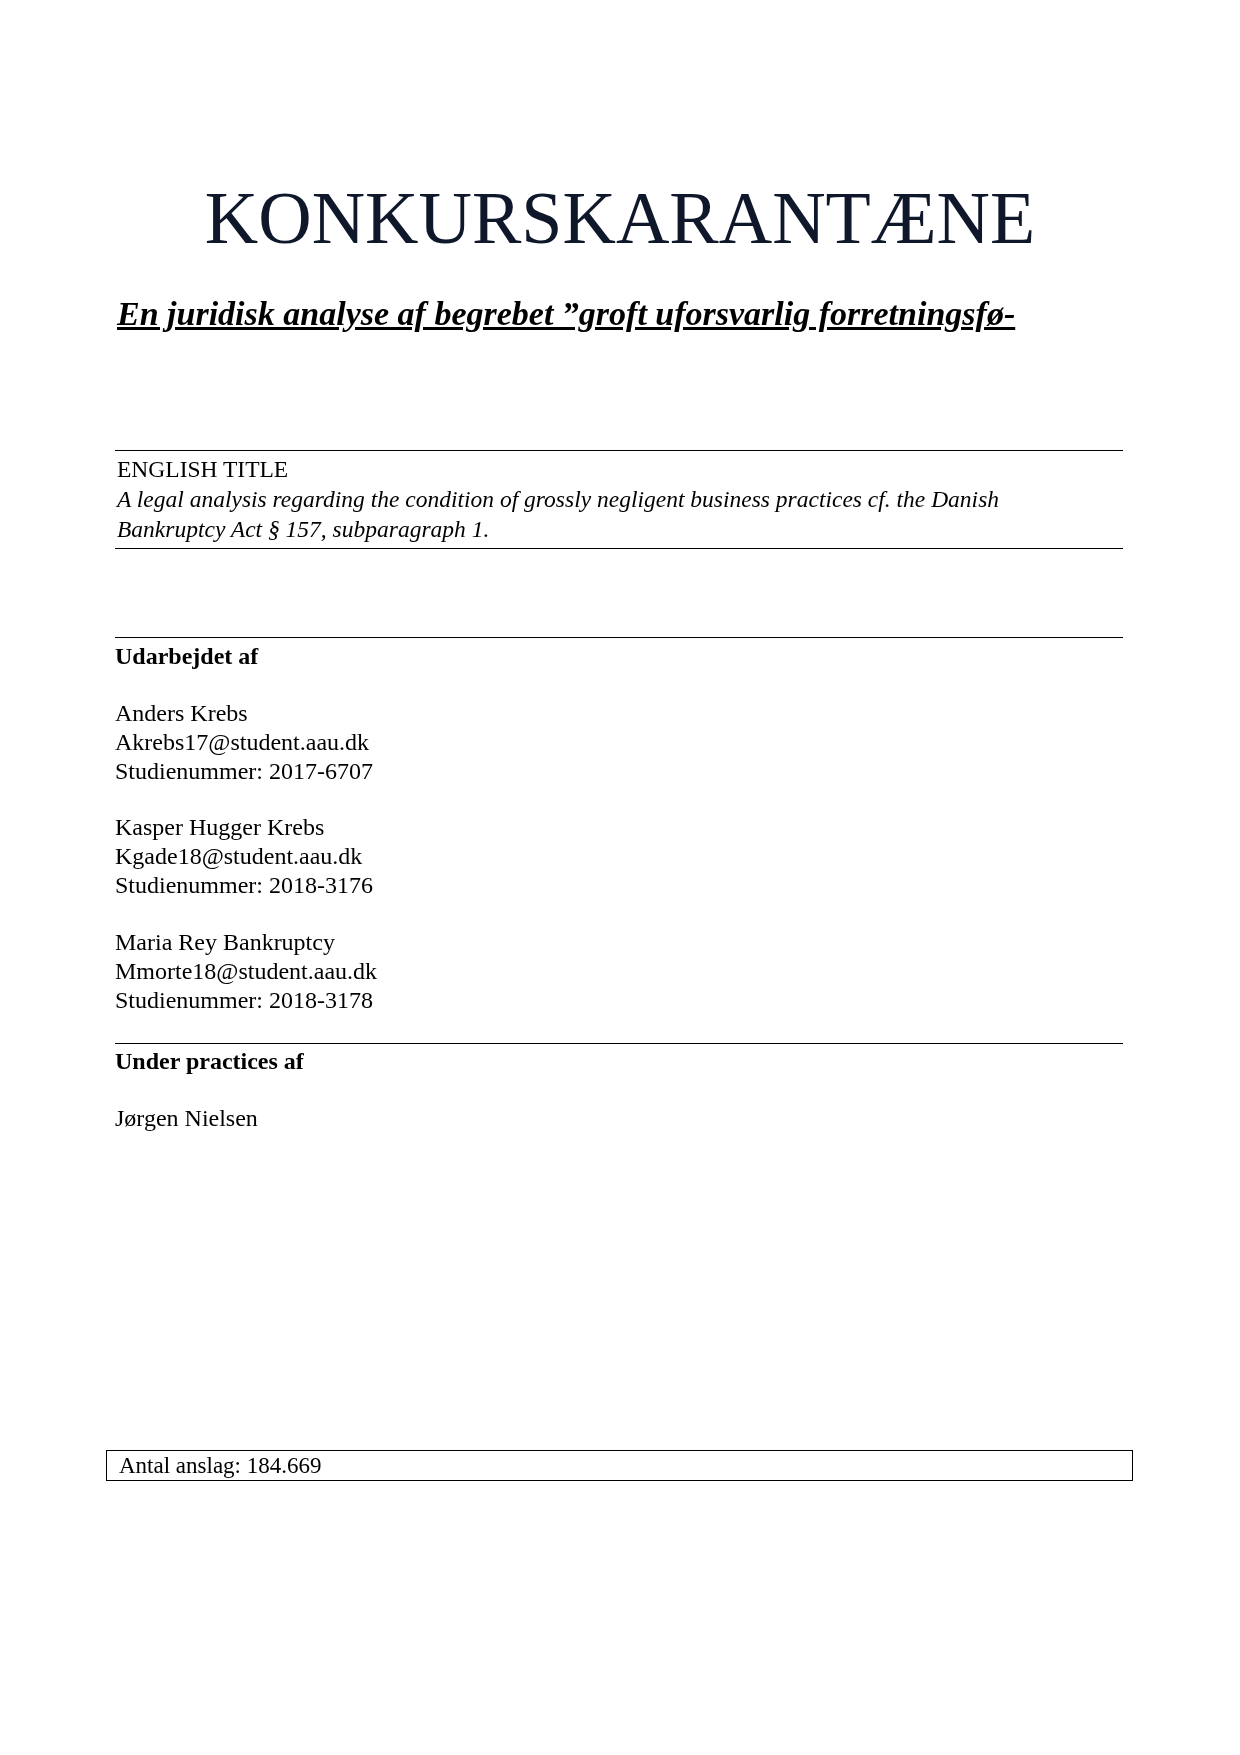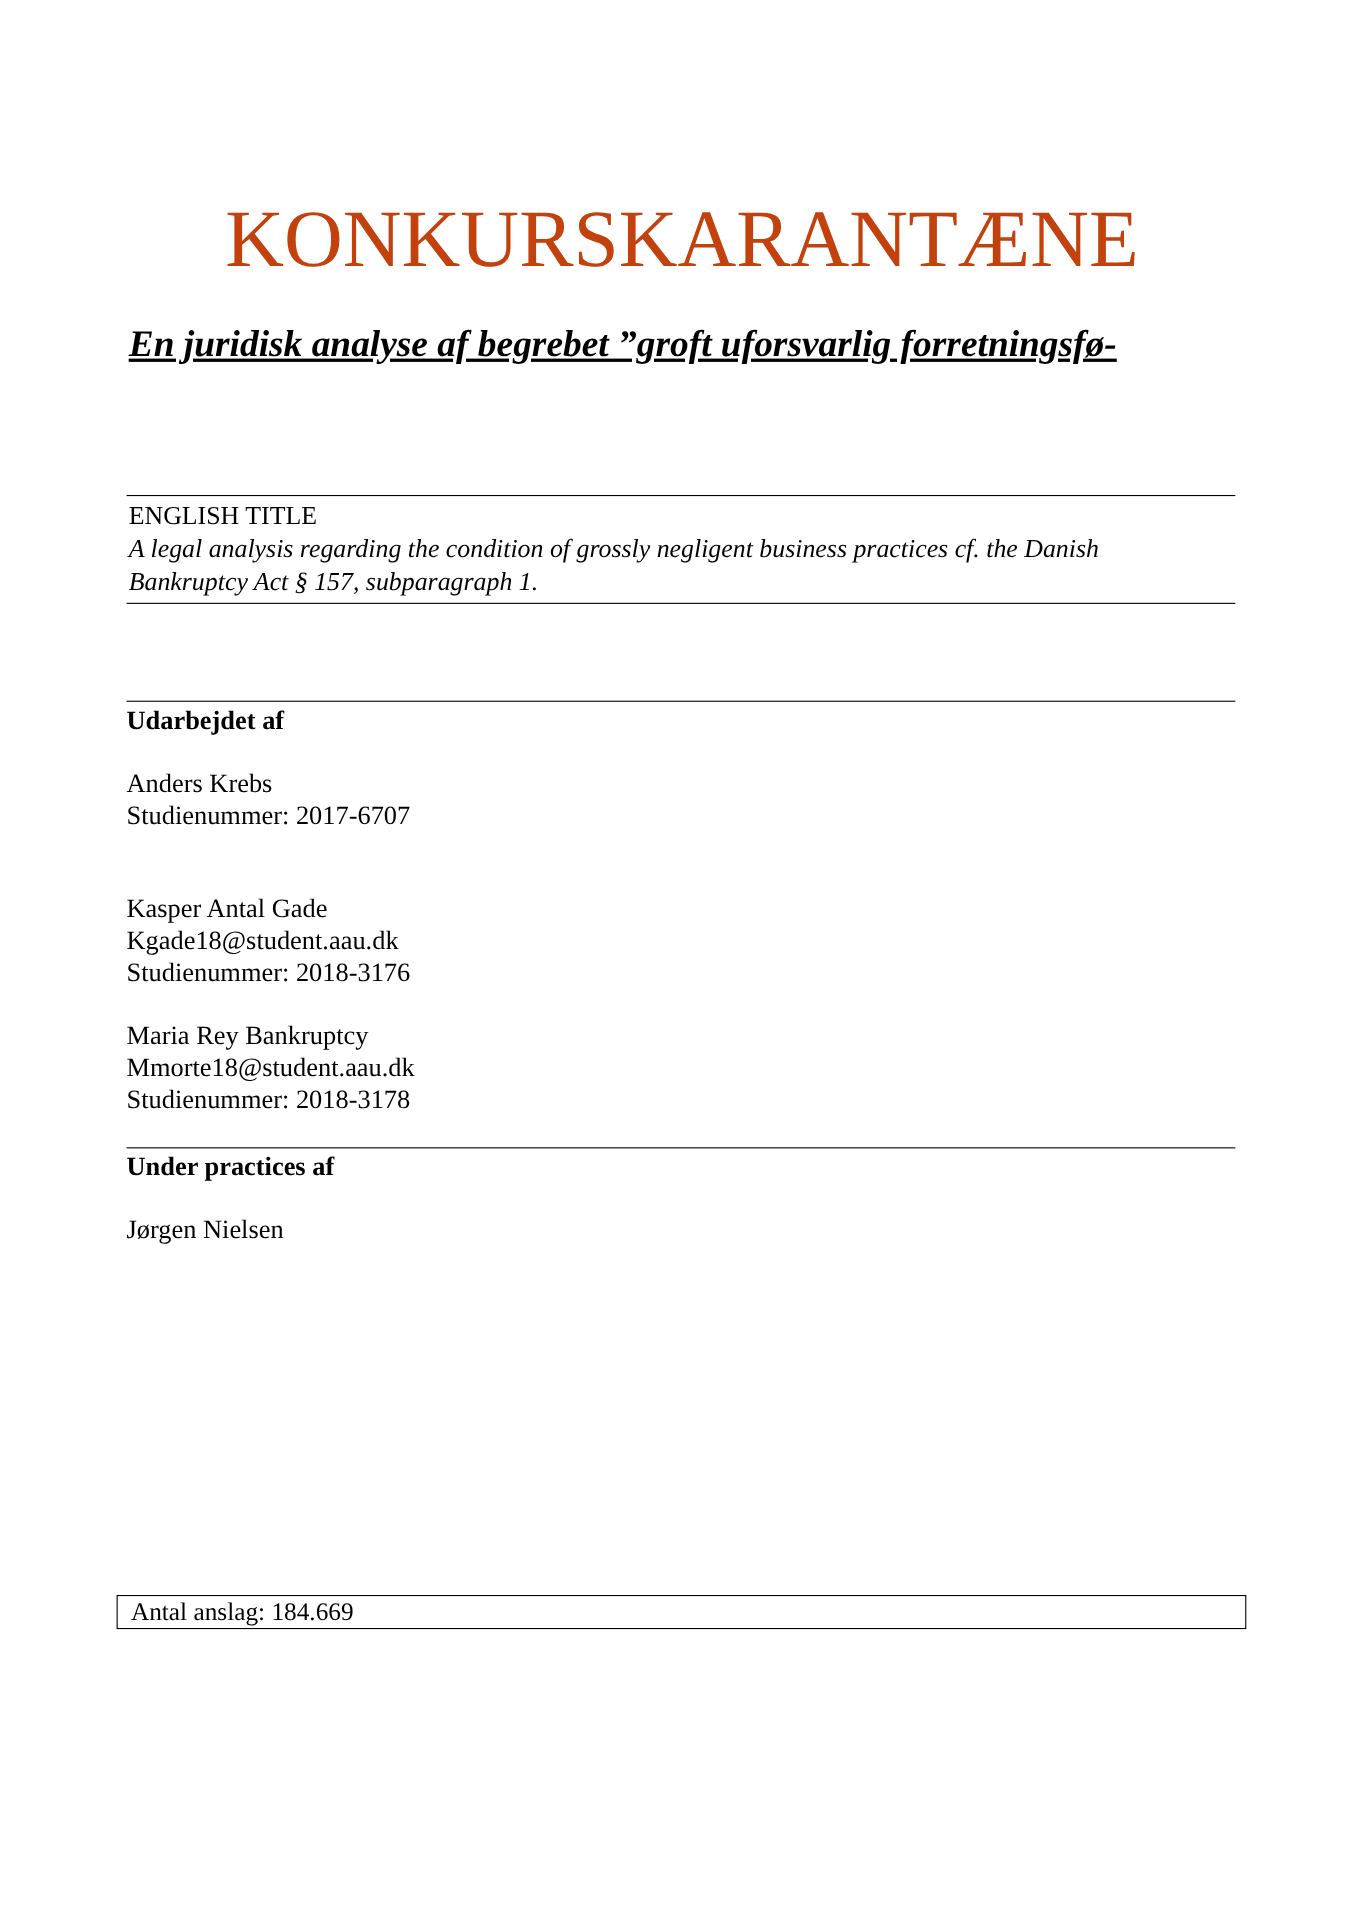--- a/index.html
+++ b/index.html
@@ -3,21 +3,21 @@
   <meta charset="utf-8">
   <style>
     html, body { margin: 0; padding: 0; background: #ffffff; }
     body {
       width: 1240px; height: 1755px; position: relative; overflow: hidden;
       font-family: "Liberation Serif", "DejaVu Serif", serif; color: #000;
     }
     .abs { position: absolute; }
     .main-title {
       left: 0; width: 1240px; top: 178px; text-align: center;
-      font-size: 74px; line-height: 80px; color: #c2410c; letter-spacing: 0px;
+      font-size: 74px; line-height: 80px; color: #0f172a; letter-spacing: 0px;
       white-space: nowrap;
     }
     .subtitle {
       left: 117px; width: 1010px; top: 291px;
       font-size: 34px; line-height: 45px; font-weight: bold; font-style: italic;
     }
     .subtitle div { white-space: nowrap; text-decoration: underline; }
     .rule { left: 115px; width: 1008px; height: 0; border-top: 1.5px solid #000; }
     .eng { left: 117px; top: 454px; width: 1000px; font-size: 23.5px; line-height: 30px; }
     .eng .lbl { font-style: normal; }
@@ -46,25 +46,26 @@
   <div class="txt">A legal analysis regarding the condition of grossly negligent business practices cf. the Danish</div>
   <div class="txt">Bankruptcy Act § 157, subparagraph 1.</div>
 </div>
 <div class="abs rule" style="top:548px;"></div>
 
 <div class="abs rule" style="top:637px;"></div>
 <div class="abs center-block bold" style="top:642px;">Udarbejdet af</div>
 
 <div class="abs center-block" style="top:699px;">
   <div>Anders Krebs</div>
+  <div>Akrebs17@student.aau.dk</div>
   <div>Studienummer: 2017-6707</div>
 </div>
 
 <div class="abs center-block" style="top:813px;">
-  <div>Kasper Antal Gade</div>
+  <div>Kasper Hugger Krebs</div>
   <div>Kgade18@student.aau.dk</div>
   <div>Studienummer: 2018-3176</div>
 </div>
 
 <div class="abs center-block" style="top:928px;">
   <div>Maria Rey Bankruptcy</div>
   <div>Mmorte18@student.aau.dk</div>
   <div>Studienummer: 2018-3178</div>
 </div>
 

